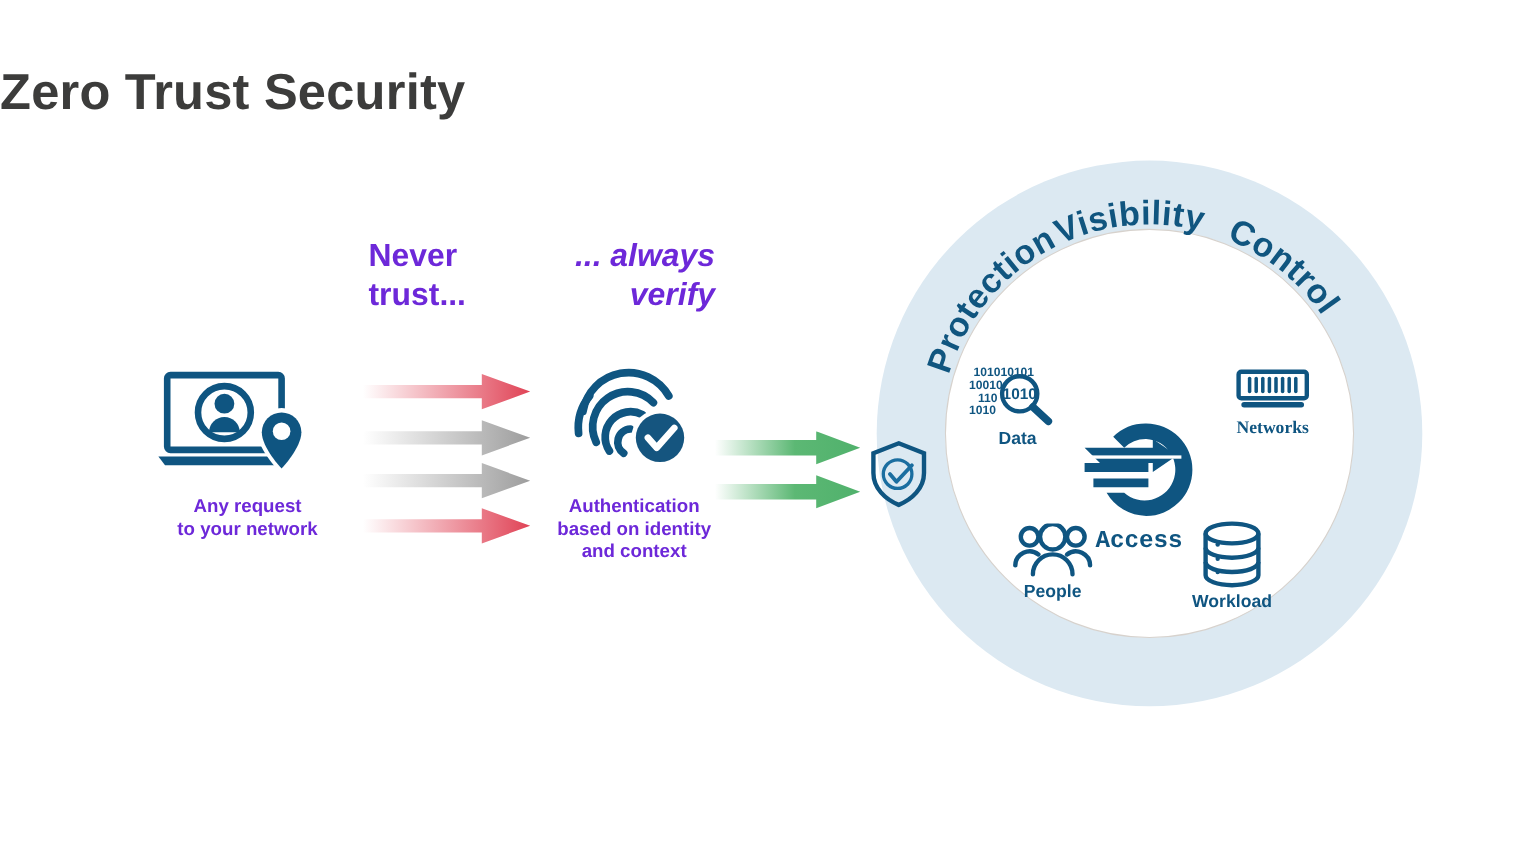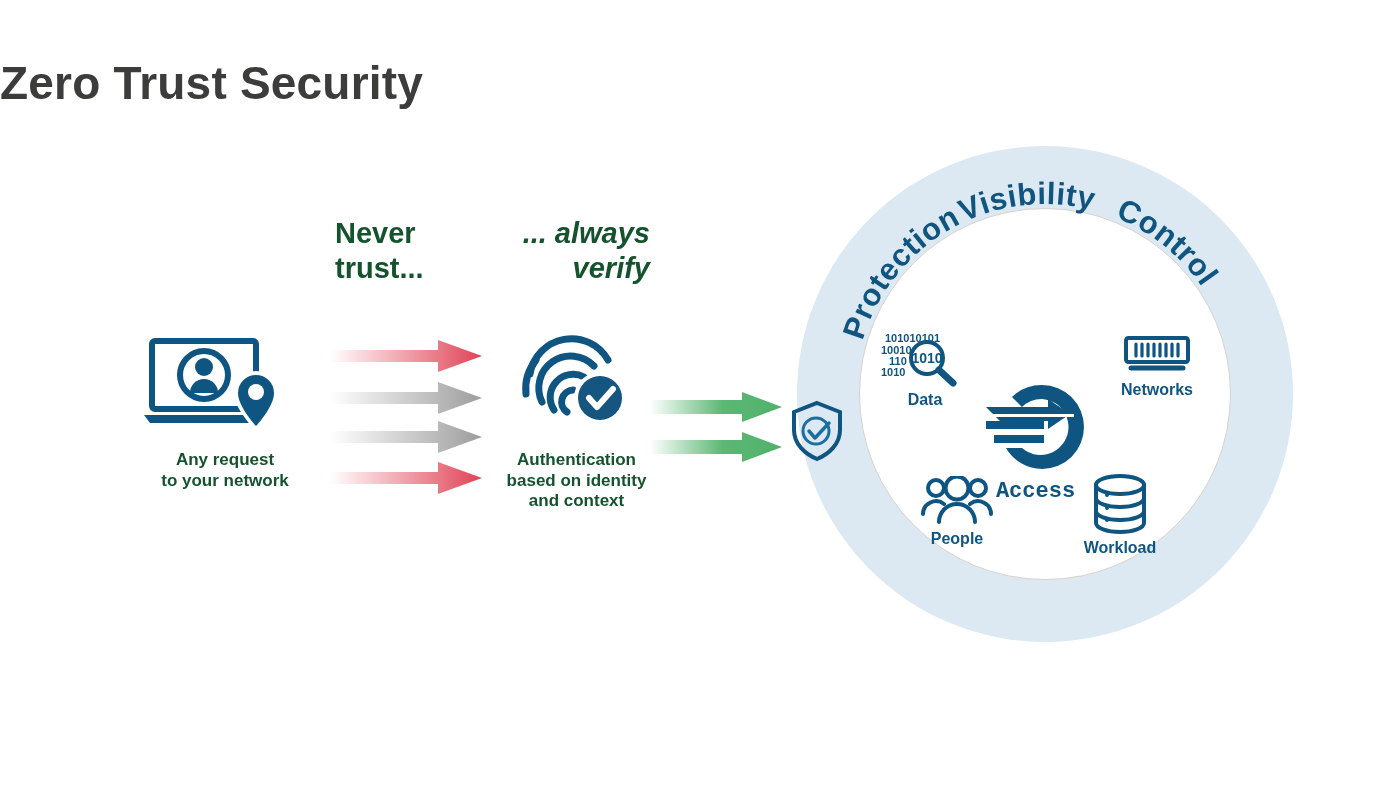--- a/index.html
+++ b/index.html
@@ -27,21 +27,21 @@
     font-weight: bold;
     color: #3c3c3b;
     letter-spacing: 0.2px;
   }
 
   
   .cap-label {
     position: absolute;
     text-align: center;
     font-weight: bold;
-    color: #14532d;
+    color: #6d28d9;
     line-height: 1.22;
   }
 
   
   #request-block {
     position: absolute;
     left: 140px;
     top: 335px;
     width: 170px;
     height: 180px;
@@ -174,21 +174,21 @@
     margin-top: 4px;
     text-align: center;
     font-weight: bold;
     color: #0f5581;
     font-size: 16px;
     white-space: nowrap;
   }
 
   #pillar-devices { left: 178px; top: 104px; width: 120px; }
   #pillar-data    { left: 63px;  top: 185px; width: 130px; }
-  #pillar-networks{ left: 295px; top: 189px; width: 130px; }
+  #pillar-networks{ left: 295px; top: 189px; width: 130px; font-family: Liberation Serif, serif; }
   #pillar-access  { left: 156px; top: 235px; width: 165px; }
   #pillar-access .pillar-name { font-size: 22px; margin-top: 2px; font-family: Liberation Mono, monospace; }
   #pillar-people  { left: 100px; top: 330px; width: 120px; }
   #pillar-workload{ left: 258px; top: 327px; width: 130px; }
 </style>
 </head>
 <body>
 
 <div id="page-title">Zero Trust Security</div>
 

